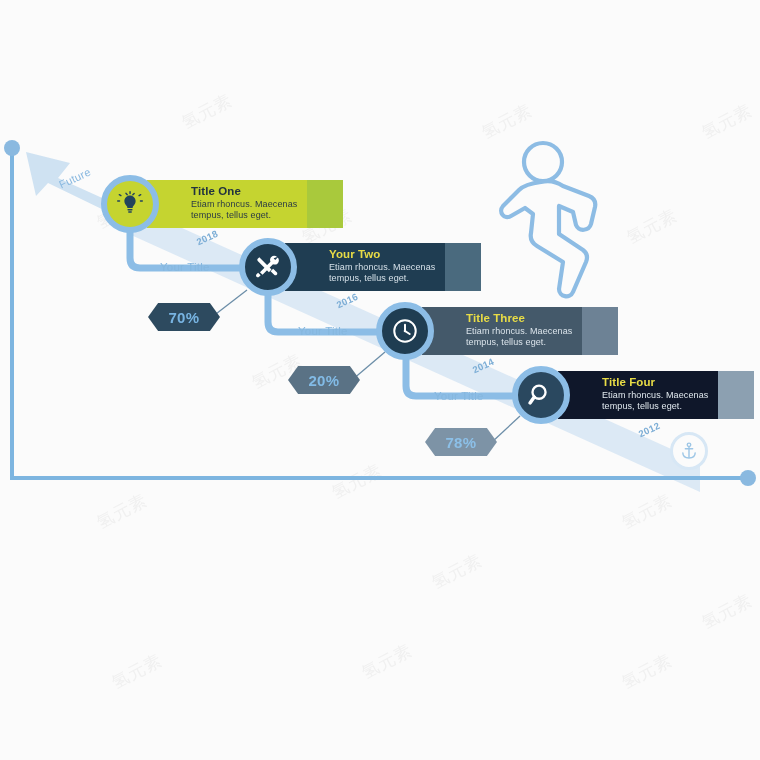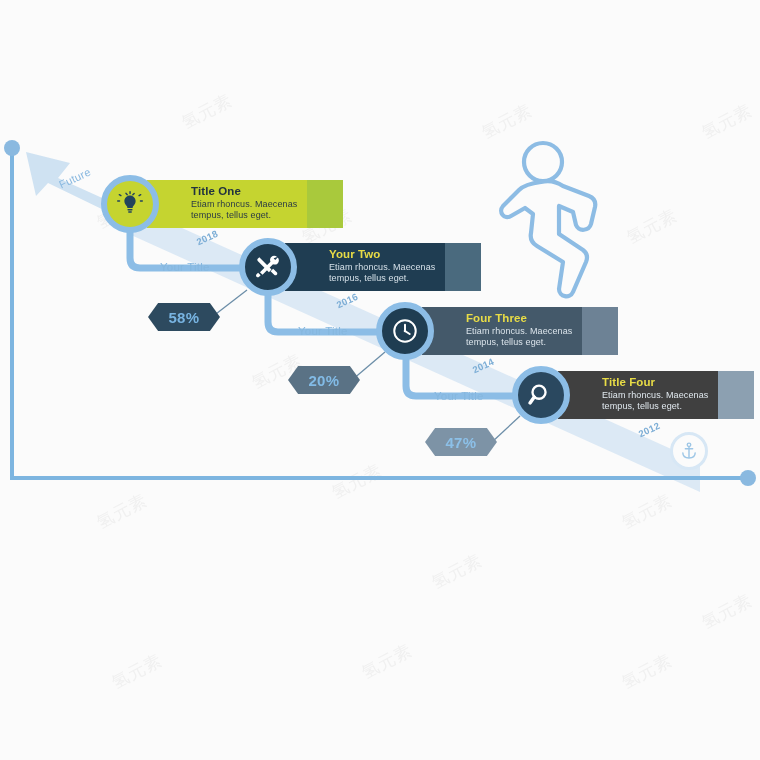--- a/index.html
+++ b/index.html
@@ -137,21 +137,21 @@
           <rect x="11.4" y="0" width="1.3" height="3" rx=".6" transform="rotate(-45 12 6)"></rect>
           <rect x="0" y="8.6" width="3" height="1.3" rx=".6"></rect>
           <rect x="21" y="8.6" width="3" height="1.3" rx=".6"></rect>
           <rect x="1.4" y="3.2" width="3" height="1.3" rx=".6" transform="rotate(30 2.9 3.8)"></rect>
           <rect x="19.6" y="3.2" width="3" height="1.3" rx=".6" transform="rotate(-30 21.1 3.8)"></rect>
         </g>
       </svg>
     </div>
     <div class="yearlbl" style="left:196px;top:232px;">2018</div>
     <div class="ytitle" style="left:160px;top:261px;">Your Title</div>
-    <div class="pct" style="left:148px;top:303px;background:#2d4a5f;color:#78b4e2;">58%</div>
+    <div class="pct" style="left:148px;top:303px;background:#2d4a5f;color:#78b4e2;">70%</div>
   </div>
 
   <div class="step">
     <div class="panel" style="left:285px;top:243px;width:196px;background:#1f3d52;">
       <div class="body">
         <p class="ttl" style="color:#e8dc46;">Your Two</p>
         <p class="desc" style="color:#d5e0e8;">Etiam rhoncus. Maecenas</p>
         <p class="desc" style="color:#d5e0e8;">tempus, tellus eget.</p>
       </div>
       <div class="tail" style="background:#4a6a7e;"></div>
@@ -167,40 +167,40 @@
       </svg>
     </div>
     <div class="yearlbl" style="left:336px;top:295px;">2016</div>
     <div class="ytitle" style="left:298px;top:325px;">Your Title</div>
     <div class="pct" style="left:288px;top:366px;background:#5a7285;color:#82bbe6;">20%</div>
   </div>
 
   <div class="step">
     <div class="panel" style="left:422px;top:307px;width:196px;background:#44596a;">
       <div class="body">
-        <p class="ttl" style="color:#e8dc46;">Four Three</p>
+        <p class="ttl" style="color:#e8dc46;">Title Three</p>
         <p class="desc" style="color:#dbe4eb;">Etiam rhoncus. Maecenas</p>
         <p class="desc" style="color:#dbe4eb;">tempus, tellus eget.</p>
       </div>
       <div class="tail" style="background:#6d8295;"></div>
     </div>
     <div class="node" style="left:376px;top:302px;width:58px;height:58px;background:#1f3d52;border:6px solid #8cbde6;">
       <svg class="glyph" width="28" height="28" viewBox="0 0 24 24">
         <circle cx="12" cy="12" r="9.2" fill="none" stroke="#ffffff" stroke-width="1.7"></circle>
         <path d="M12 6.6 L12 12 L16 14.6" fill="none" stroke="#ffffff" stroke-width="1.7" stroke-linecap="round"></path>
         <circle cx="12" cy="12" r="1.1" fill="#ffffff"></circle>
       </svg>
     </div>
     <div class="yearlbl" style="left:472px;top:360px;">2014</div>
     <div class="ytitle" style="left:434px;top:390px;">Your Title</div>
-    <div class="pct" style="left:425px;top:428px;background:#7d93a6;color:#8cc0e8;">47%</div>
-  </div>
-
-  <div class="step">
-    <div class="panel" style="left:558px;top:371px;width:196px;background:#404040;">
+    <div class="pct" style="left:425px;top:428px;background:#7d93a6;color:#8cc0e8;">78%</div>
+  </div>
+
+  <div class="step">
+    <div class="panel" style="left:558px;top:371px;width:196px;background:#0f172a;">
       <div class="body">
         <p class="ttl" style="color:#e8dc46;">Title Four</p>
         <p class="desc" style="color:#e0e8ee;">Etiam rhoncus. Maecenas</p>
         <p class="desc" style="color:#e0e8ee;">tempus, tellus eget.</p>
       </div>
       <div class="tail" style="background:#8ca0b1;"></div>
     </div>
     <div class="node" style="left:512px;top:366px;width:58px;height:58px;background:#2a485f;border:6px solid #8cbde6;">
       <svg class="glyph" width="28" height="28" viewBox="0 0 24 24">
         <circle cx="10.3" cy="9.6" r="5.6" fill="none" stroke="#ffffff" stroke-width="2"></circle>

